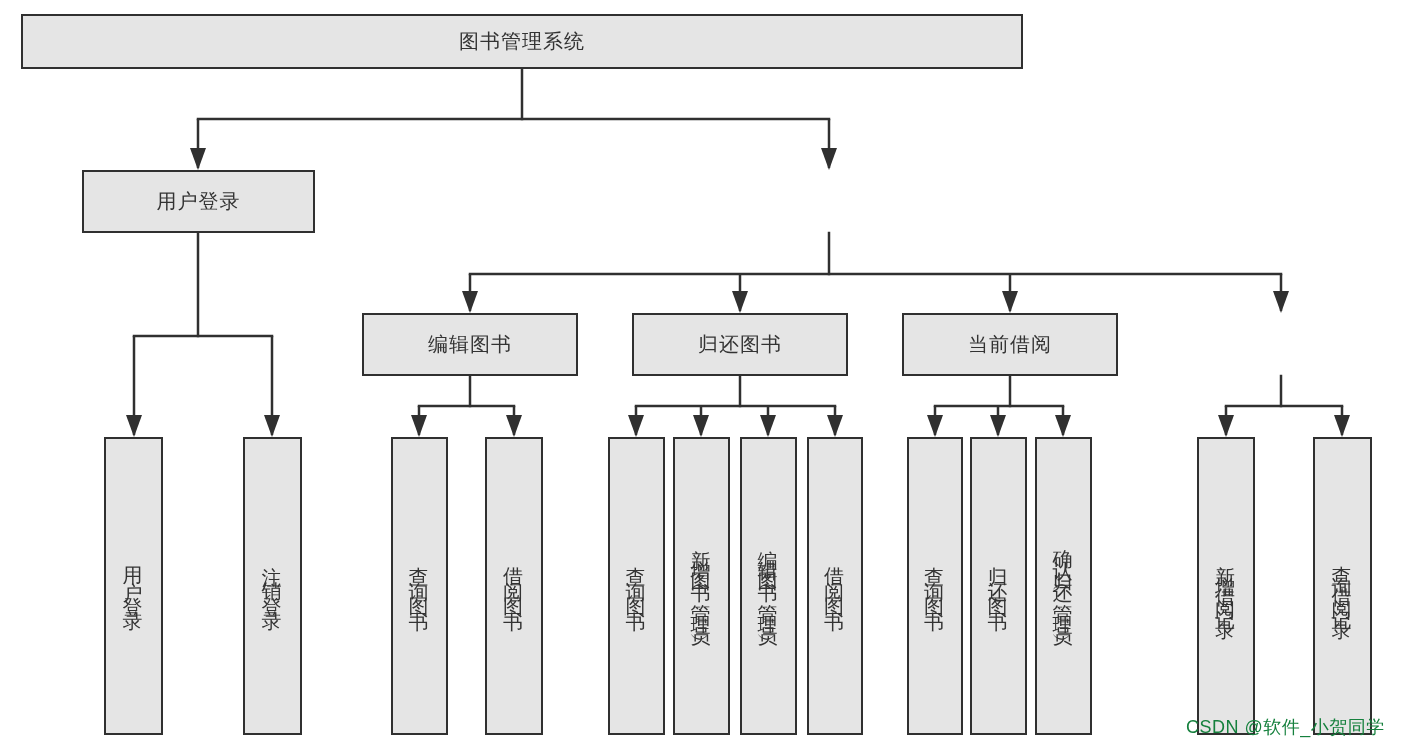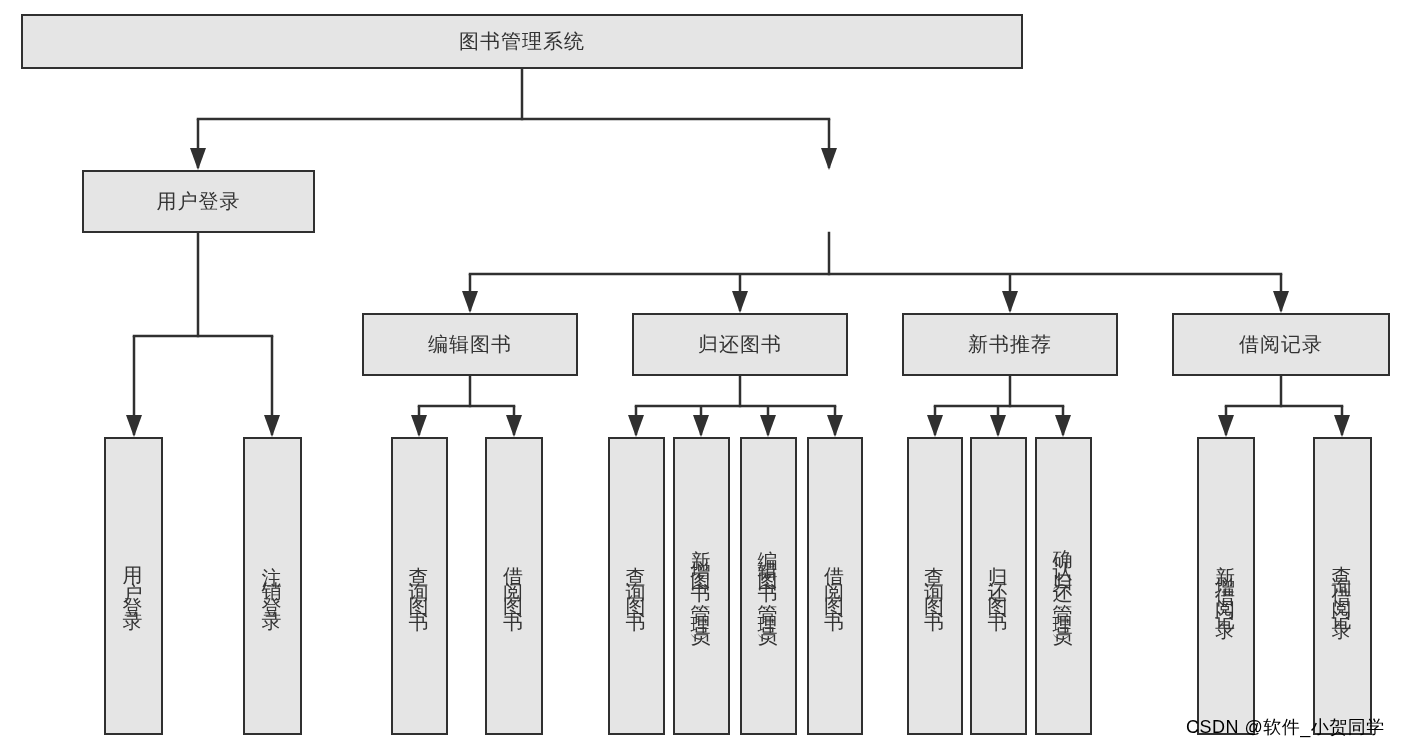--- a/index.html
+++ b/index.html
@@ -16,21 +16,21 @@
     background:#e5e5e5;display:flex;align-items:center;justify-content:center;
     color:#333333;
   }
   .node.h span{font-size:20px;letter-spacing:1px;white-space:nowrap;}
   .vlabel{
     writing-mode:vertical-rl;font-size:20px;letter-spacing:15px;
     color:#333333;margin-top:-10px;
   }
   .vlabel.long{letter-spacing:11px;margin-top:-6px;}
   .watermark{
-    position:absolute;left:1186px;top:715px;font-size:18px;color:#000000;
+    position:absolute;left:1186px;top:715px;font-size:18px;color:#15803d;
     letter-spacing:0.5px;white-space:nowrap;
   }
 </style>
 </head>
 <body>
 
 <div class="canvas">
 
   <svg class="connectors" width="1405" height="747" viewBox="0 0 1405 747">
     <defs>
@@ -102,24 +102,21 @@
     <span>用户登录</span>
   </div>
 
   <div class="node h" style="left:362px;top:313px;width:216px;height:63px">
     <span>编辑图书</span>
   </div>
   <div class="node h" style="left:632px;top:313px;width:216px;height:63px">
     <span>归还图书</span>
   </div>
   <div class="node h" style="left:902px;top:313px;width:216px;height:63px">
-    <span>新书推荐</span>
-  </div>
-  <div class="node h" style="left:1172px;top:313px;width:218px;height:63px">
-    <span>借阅记录</span>
+    <span>当前借阅</span>
   </div>
 
   <div class="node v" style="left:104px;top:437px;width:59px;height:298px">
     <span class="vlabel">用户登录</span>
   </div>
   <div class="node v" style="left:243px;top:437px;width:59px;height:298px">
     <span class="vlabel">注销登录</span>
   </div>
 
   <div class="node v" style="left:391px;top:437px;width:57px;height:298px">

